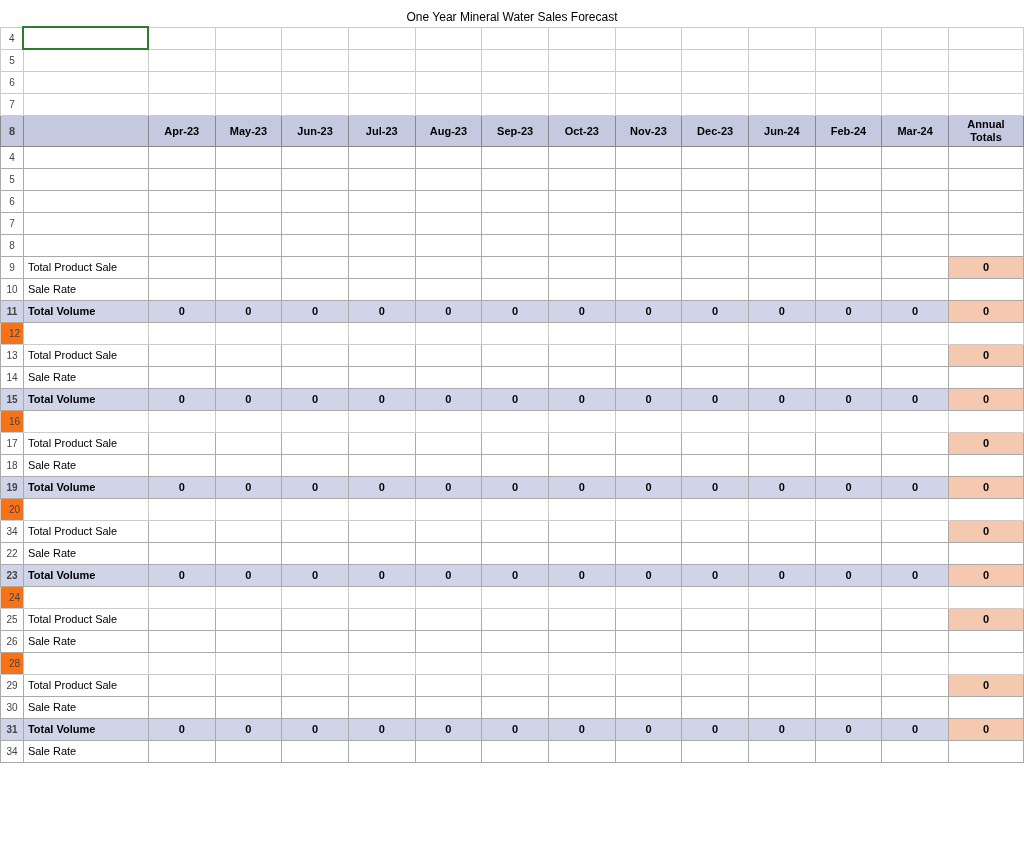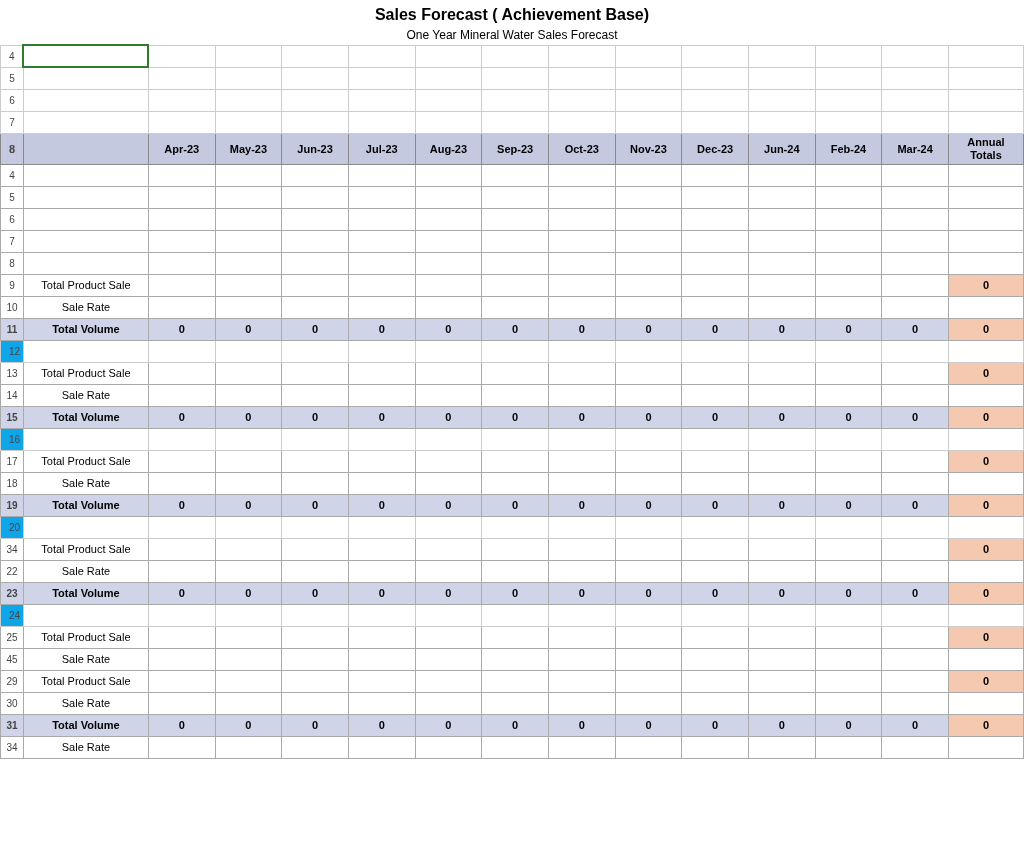--- a/index.html
+++ b/index.html
@@ -59,21 +59,21 @@
       font-size: 11px;
       border: 1px solid #888;
     }
 
     .annual-header {
       background: #c5c9e0;
       font-weight: bold;
     }
 
     .label-cell {
-      text-align: center;
+      text-align: left;
       background: #fff;
     }
 
     .total-volume-row td {
       background: #d0d4e8;
       font-weight: bold;
     }
 
     .total-volume-row .label-cell {
       background: #d0d4e8;
@@ -83,21 +83,21 @@
       background: #f5c8b0 !important;
       font-weight: bold;
     }
 
     .empty-row td {
       background: #fff;
       border: 1px solid #ccc;
     }
 
     .empty-row .row-num {
-      background: #0ea5e9;
+      background: #f97316;
       padding-left: 8px;
     }
 
     .data-row td {
       background: #fff;
     }
 
     .top-empty td {
       border: 1px solid #ccc;
       background: #fff;
@@ -106,21 +106,20 @@
     .selected-cell {
       border: 2px solid #2d7d2d !important;
     }
   </style>
 </head>
 <body>
 
 <div class="spreadsheet-container">
 
   <div class="title-area">
-    <div class="main-title">Sales Forecast ( Achievement Base)</div>
     <div class="sub-title">One Year Mineral Water Sales Forecast</div>
   </div>
 
   <table>
     <colgroup>
       <col class="row-num-col">
       <col class="label-col">
       <col class="month-col">
       <col class="month-col">
       <col class="month-col">
@@ -589,22 +588,39 @@
           <td></td>
           <td></td>
           <td></td>
           <td></td>
           <td></td>
           <td></td>
           <td></td>
           <td class="annual-total-cell">0</td>
         </tr>
         <tr class="data-row">
-          <td class="row-num">45</td>
+          <td class="row-num">26</td>
           <td class="label-cell">Sale Rate</td>
+          <td></td>
+          <td></td>
+          <td></td>
+          <td></td>
+          <td></td>
+          <td></td>
+          <td></td>
+          <td></td>
+          <td></td>
+          <td></td>
+          <td></td>
+          <td></td>
+          <td></td>
+        </tr>
+        <tr class="empty-row">
+          <td class="row-num">28</td>
+          <td class="label-cell"></td>
           <td></td>
           <td></td>
           <td></td>
           <td></td>
           <td></td>
           <td></td>
           <td></td>
           <td></td>
           <td></td>
           <td></td>

